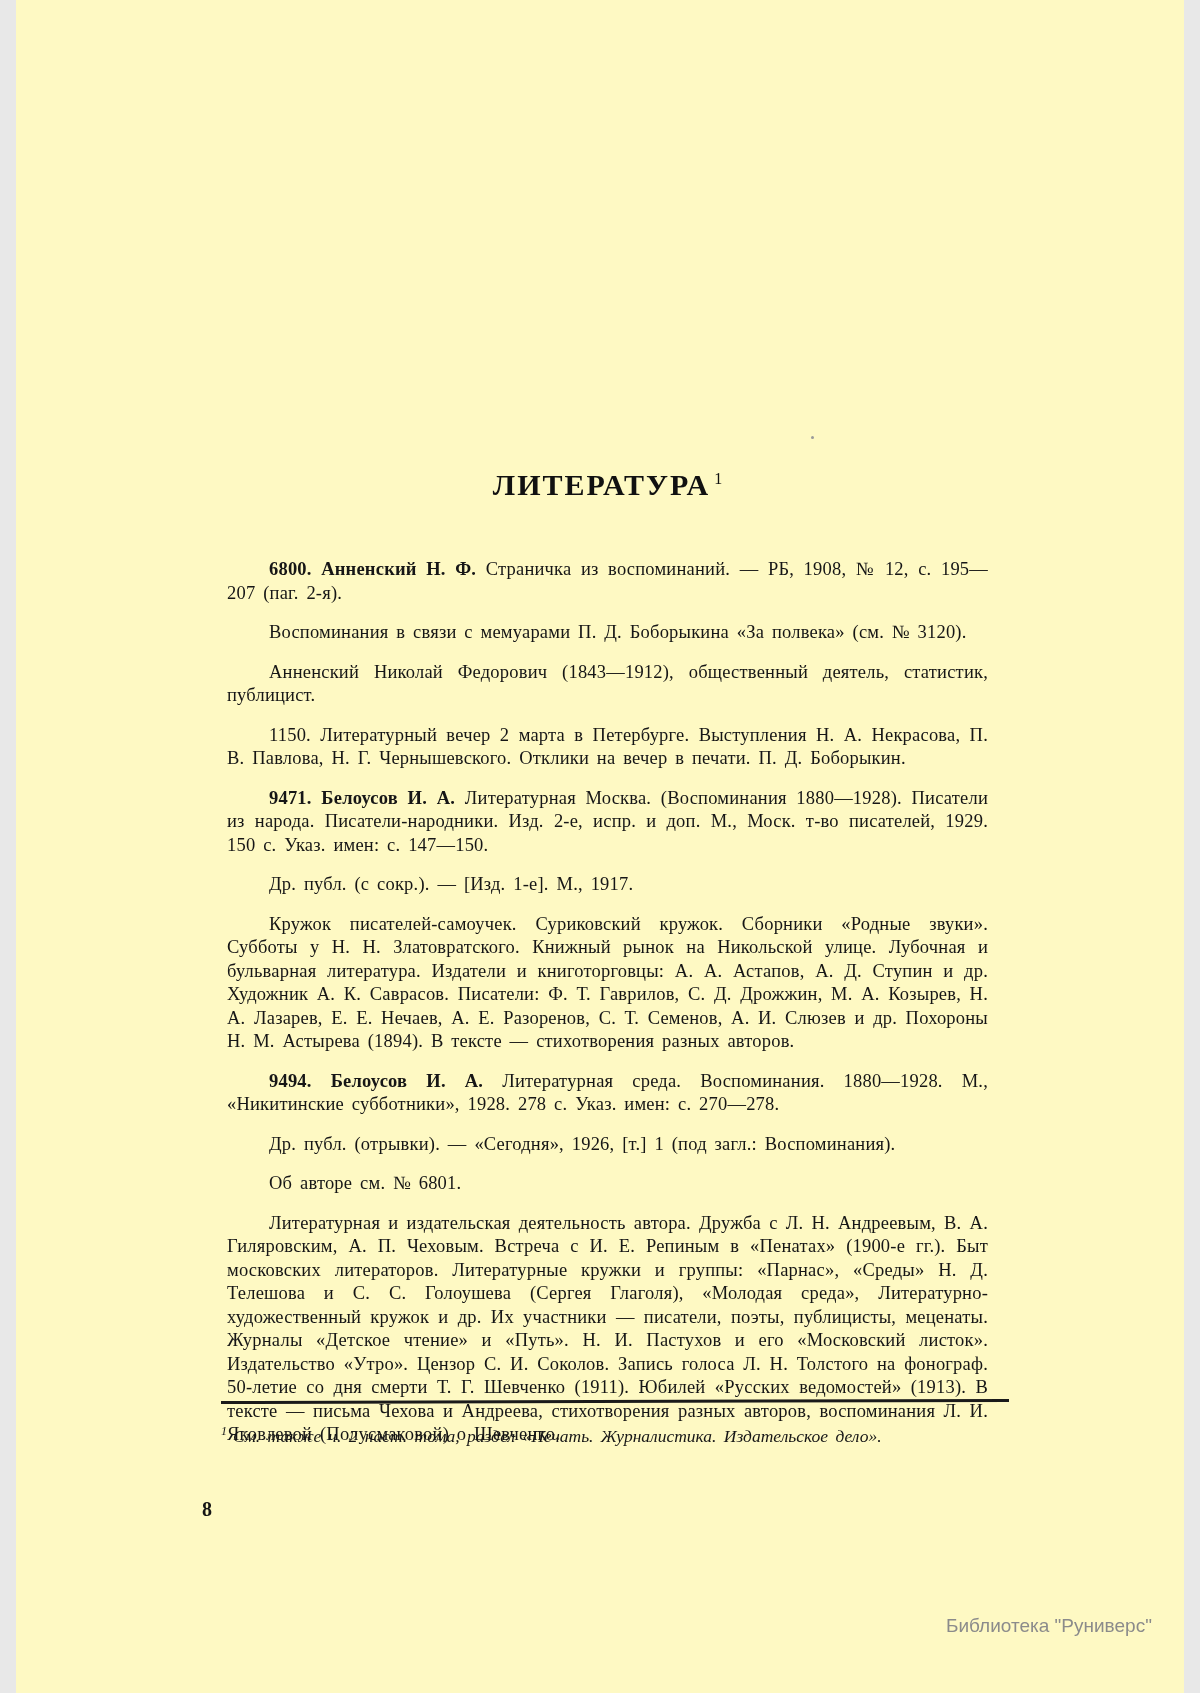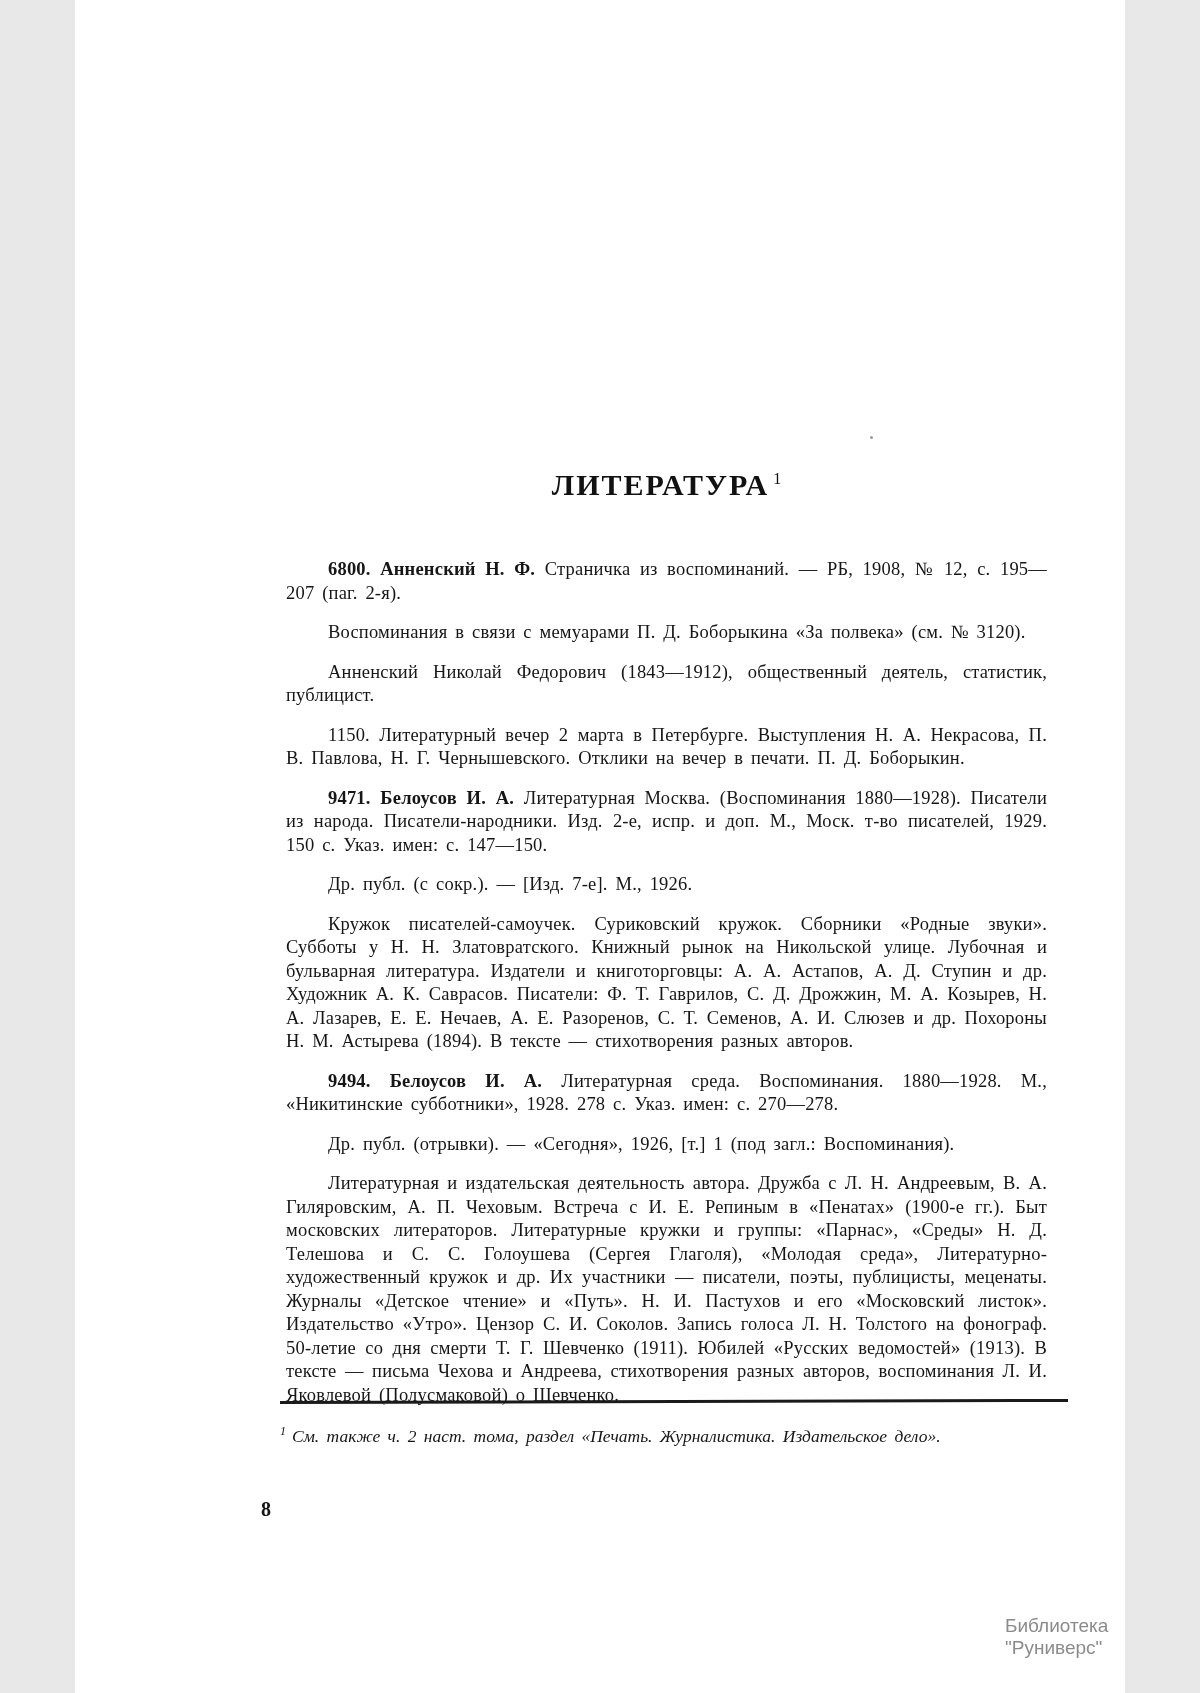--- a/index.html
+++ b/index.html
@@ -1,20 +1,20 @@
 <!DOCTYPE html>
 <html><head>
 <meta charset="utf-8">
 <style>
   html,body{margin:0;padding:0;background:#e8e8e8;}
   .page{
     position:relative;
-    width:1050px;height:1693px;
+    width:1168px;height:1693px;
     margin:0 auto;
-    background:#ffffff;
+    background:#fef9c3;
     overflow:hidden;
     font-family:"Liberation Serif","DejaVu Serif",serif;
     color:#161616;
   }
   .page-title{
     position:absolute;
     left:195px;top:468px;width:793px;
     margin:0;
     text-align:center;
     font-size:30px;
@@ -97,27 +97,28 @@
 
     <section class="entry">
       <p><b>6800. Анненский Н. Ф.</b> <span>Страничка из воспоминаний. — РБ, 1908, № 12, с. 195—207 (паг. 2-я).</span></p>
       <p>Воспоминания в связи с мемуарами П. Д. Боборыкина «За полвека» (см. № 3120).</p>
       <p>Анненский Николай Федорович (1843—1912), общественный деятель, статистик, публицист.</p>
       <p>1150. Литературный вечер 2 марта в Петербурге. Выступления Н. А. Некрасова, П. В. Павлова, Н. Г. Чернышевского. Отклики на вечер в печати. П. Д. Боборыкин.</p>
     </section>
 
     <section class="entry">
       <p><b>9471. Белоусов И. А.</b> <span>Литературная Москва. (Воспоминания 1880—1928). Писатели из народа. Писатели-народники. Изд. 2-е, испр. и доп. М., Моск. т-во писателей, 1929. 150 с. Указ. имен: с. 147—150.</span></p>
-      <p>Др. публ. (с сокр.). — [Изд. 7-е]. М., 1926.</p>
+      <p>Др. публ. (с сокр.). — [Изд. 1-е]. М., 1917.</p>
       <p>Кружок писателей-самоучек. Суриковский кружок. Сборники «Родные звуки». Субботы у Н. Н. Златовратского. Книжный рынок на Никольской улице. Лубочная и бульварная литература. Издатели и книготорговцы: А. А. Астапов, А. Д. Ступин и др. Художник А. К. Саврасов. Писатели: Ф. Т. Гаврилов, С. Д. Дрожжин, М. А. Козырев, Н. А. Лазарев, Е. Е. Нечаев, А. Е. Разоренов, С. Т. Семенов, А. И. Слюзев и др. Похороны Н. М. Астырева (1894). В тексте — стихотворения разных авторов.</p>
     </section>
 
     <section class="entry">
       <p><b>9494. Белоусов И. А.</b> <span>Литературная среда. Воспоминания. 1880—1928. М., «Никитинские субботники», 1928. 278 с. Указ. имен: с. 270—278.</span></p>
       <p>Др. публ. (отрывки). — «Сегодня», 1926, [т.] 1 (под загл.: Воспоминания).</p>
+      <p>Об авторе см. № 6801.</p>
       <p>Литературная и издательская деятельность автора. Дружба с Л. Н. Андреевым, В. А. Гиляровским, А. П. Чеховым. Встреча с И. Е. Репиным в «Пенатах» (1900-е гг.). Быт московских литераторов. Литературные кружки и группы: «Парнас», «Среды» Н. Д. Телешова и С. С. Голоушева (Сергея Глаголя), «Молодая среда», Литературно-художественный кружок и др. Их участники — писатели, поэты, публицисты, меценаты. Журналы «Детское чтение» и «Путь». Н. И. Пастухов и его «Московский листок». Издательство «Утро». Цензор С. И. Соколов. Запись голоса Л. Н. Толстого на фонограф. 50-летие со дня смерти Т. Г. Шевченко (1911). Юбилей «Русских ведомостей» (1913). В тексте — письма Чехова и Андреева, стихотворения разных авторов, воспоминания Л. И. Яковлевой (Полусмаковой) о Шевченко.</p>
     </section>
 
   </div>
 
   <div class="rule"></div>
 
   <div class="footnote">
     <p><sup>1</sup><span>См. также ч. 2 наст. тома, раздел «Печать. Журналистика. Издательское дело».</span></p>
   </div>

